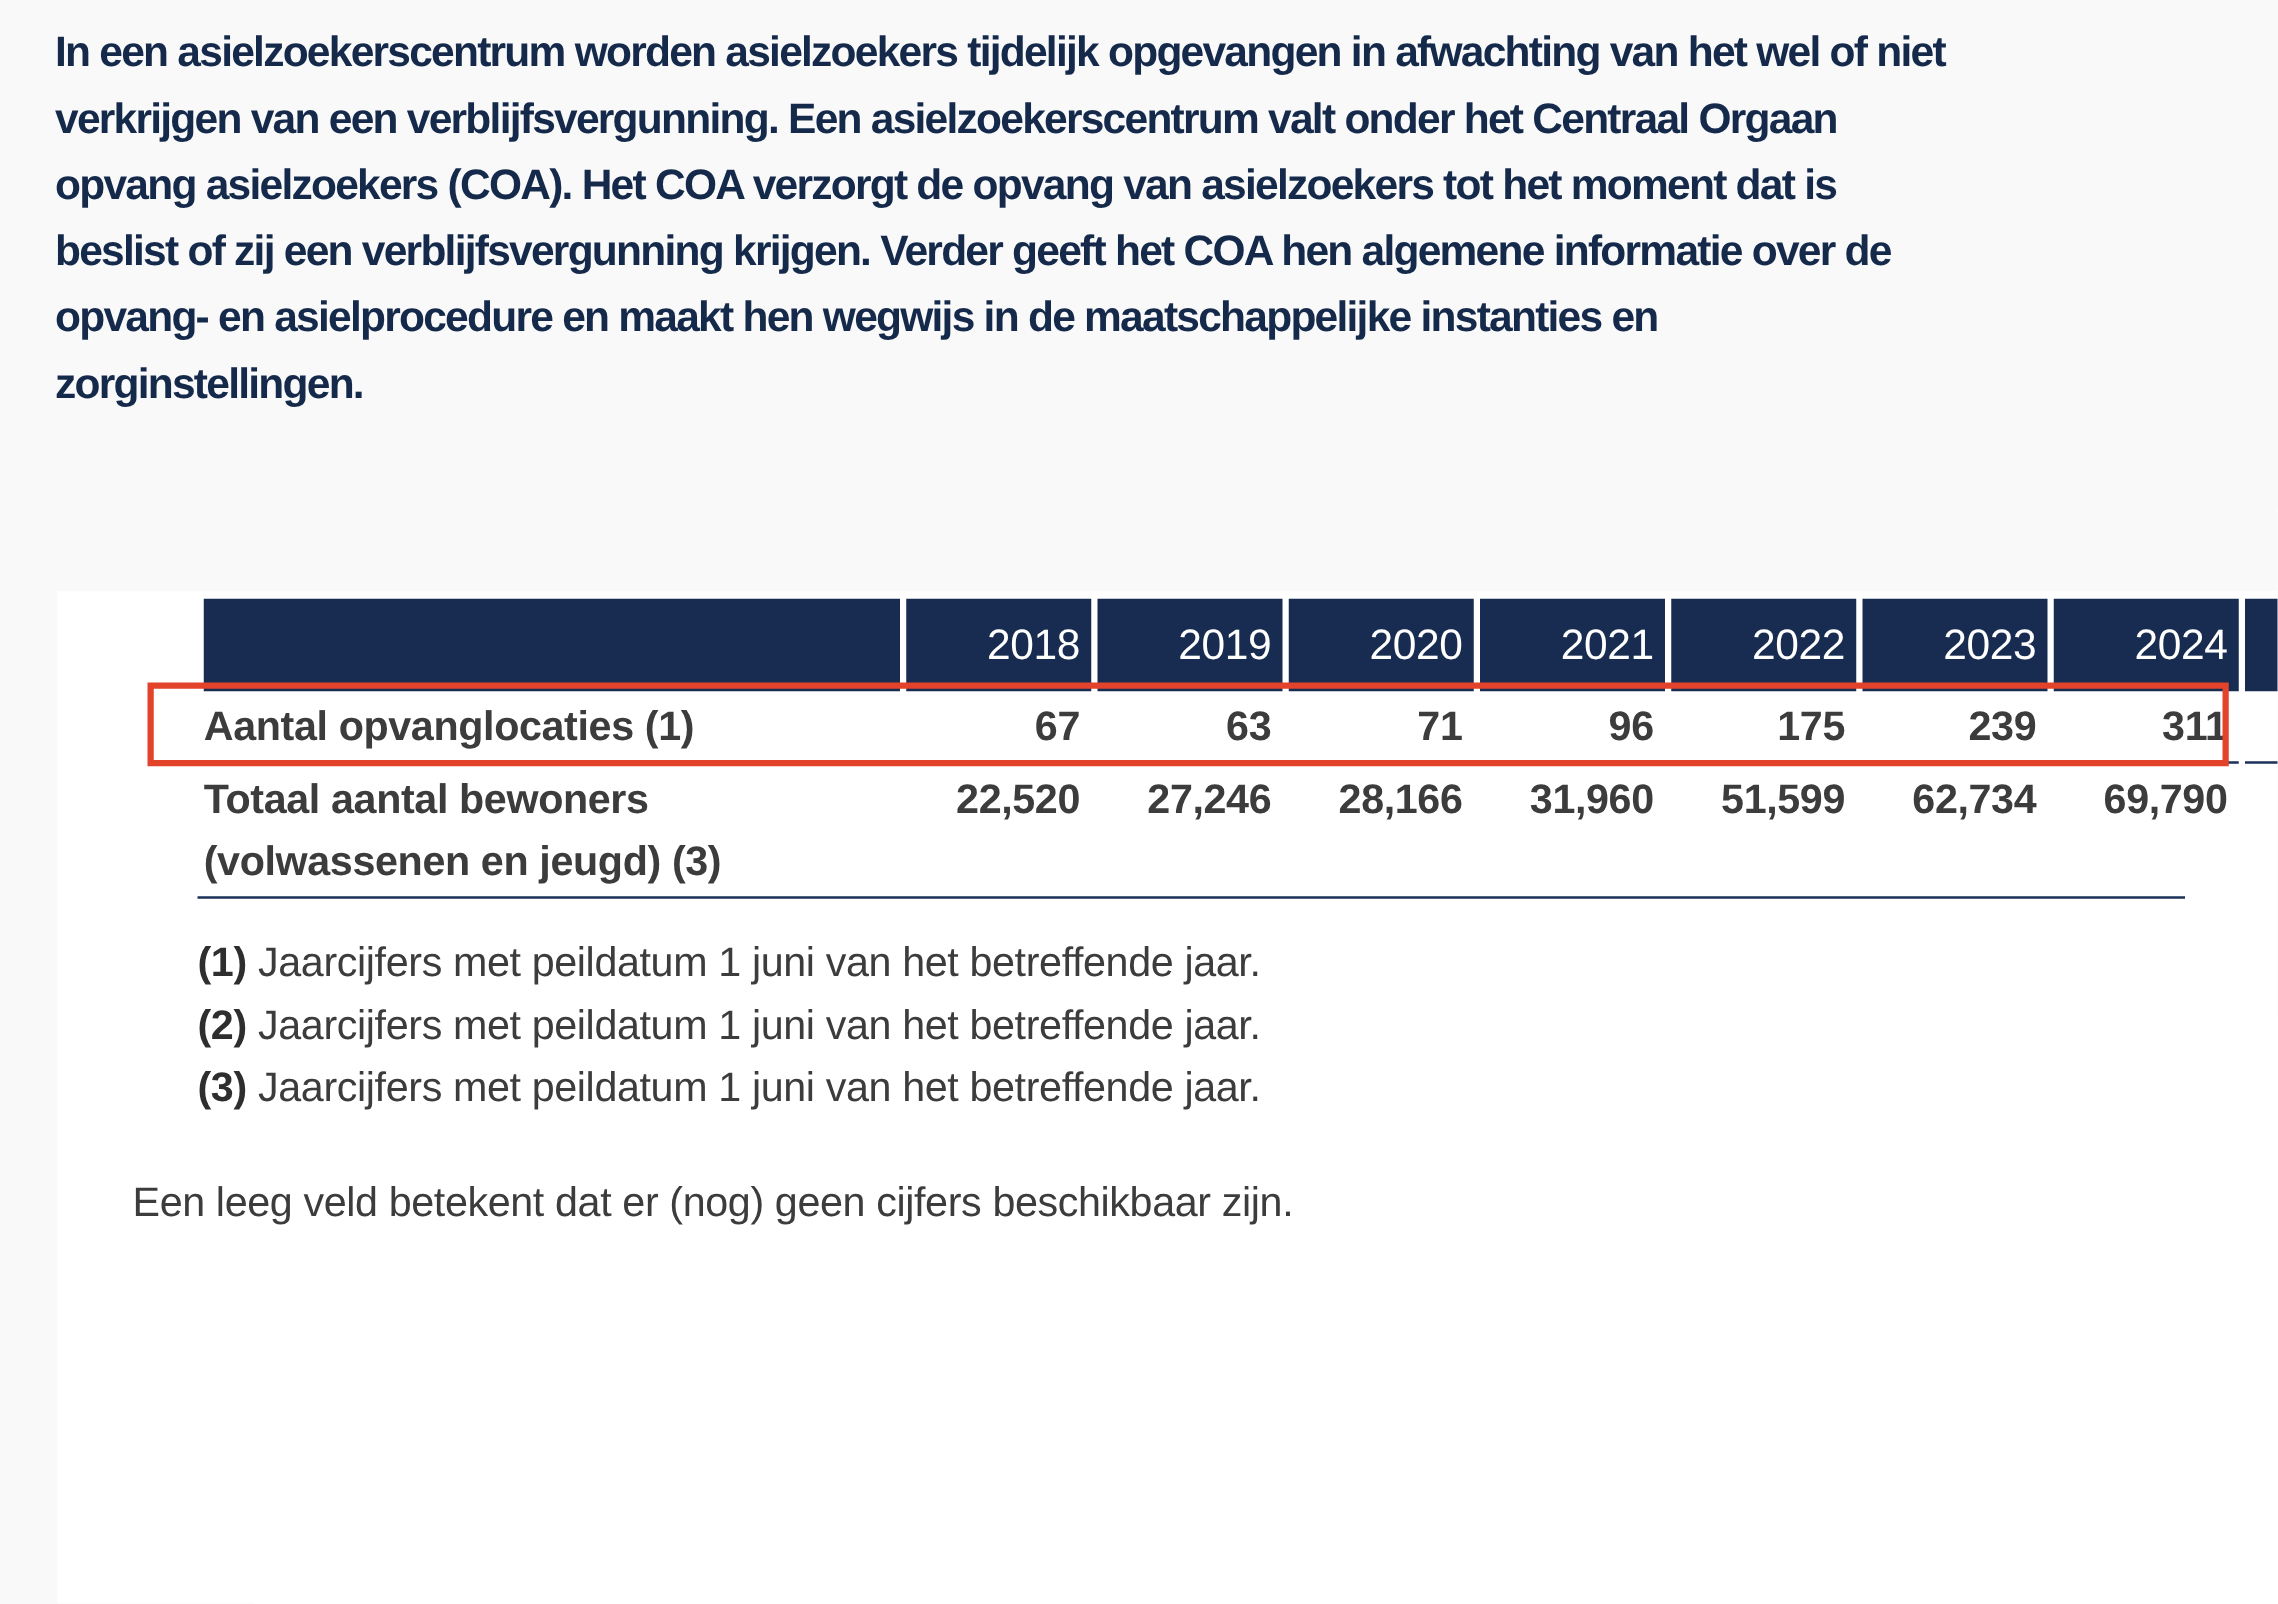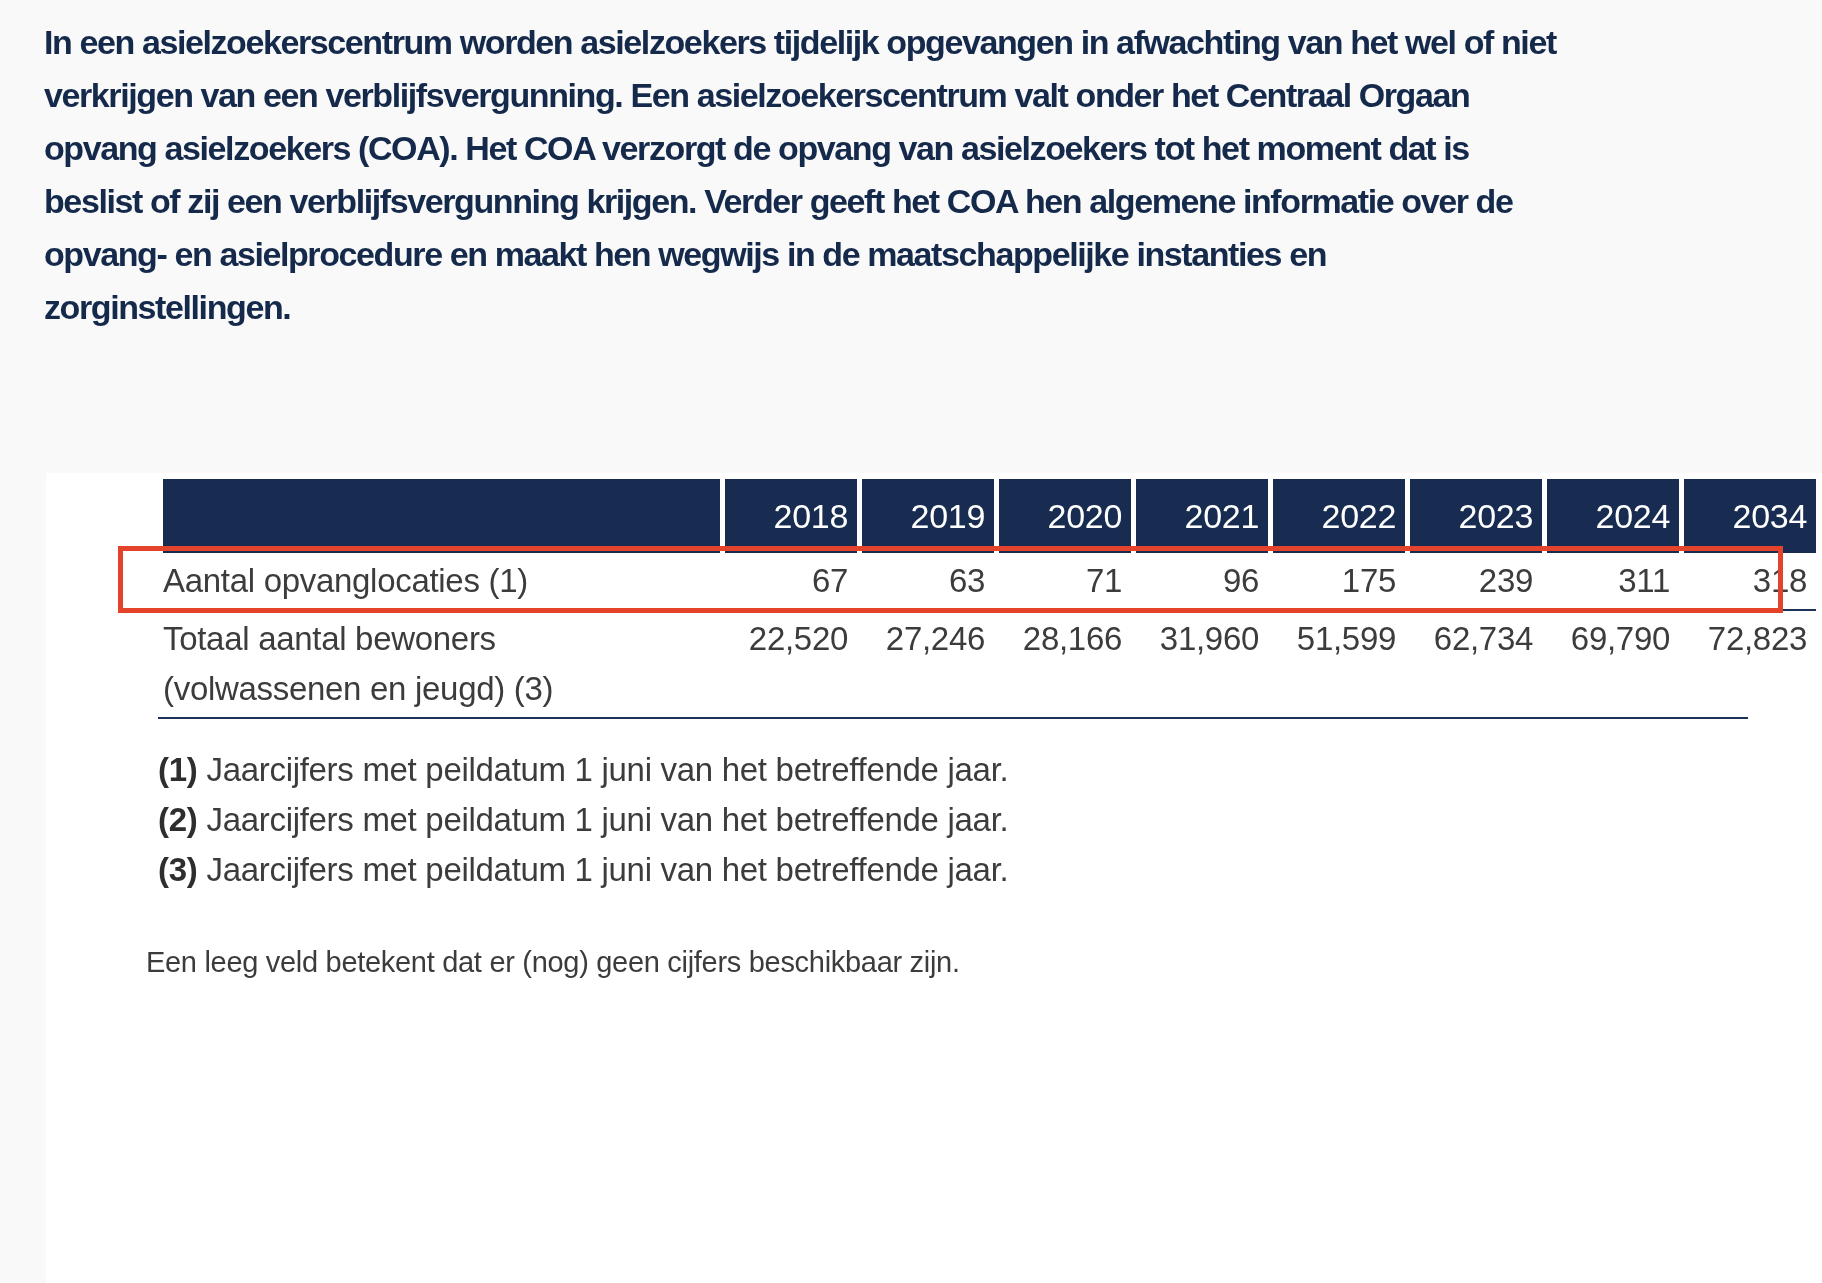--- a/index.html
+++ b/index.html
@@ -56,31 +56,32 @@
     height: 74px;
     vertical-align: middle;
     font-weight: 400;
     font-size: 34px;
     color: #ffffff;
     text-align: right;
     padding: 0 9px 0 0;
     letter-spacing: -0.3px;
   }
   th.corner { width: 548px; }
-  th.year   { width: 123px; }
+  th.year   { width: 123px; padding-left: 16px; }
 
   td {
     font-size: 33px;
     line-height: 50px;
     color: #3c3c3c;
     letter-spacing: -0.3px;
     vertical-align: top;
     text-align: right;
     padding: 3px 9px 3px 0;
     border-bottom: 2px solid #1b3158;
+    font-weight: bold;
   }
   td.label {
     text-align: left;
     padding: 3px 55px 3px 0;
   }
   tr.last-row td { border-bottom: none; }
 
   .bottom-rule {
     width: 1590px;
     height: 2px;
@@ -107,22 +108,22 @@
     letter-spacing: -0.3px;
     color: #3c3c3c;
   }
   .fn-marker {
     font-weight: 700;
     margin-right: 9px;
     color: #2e2e2e;
   }
 
   .empty-note {
-    margin: 42px 0 0 100px;
-    font-size: 29px;
+    margin: 42px 0 0 60px;
+    font-size: 33px;
     line-height: 50px;
     letter-spacing: -0.3px;
     color: #3c3c3c;
   }
 </style>
 </head>
 <body>
 
 <div class="intro">In een asielzoekerscentrum worden asielzoekers tijdelijk opgevangen in afwachting van het wel of niet verkrijgen van een verblijfsvergunning. Een asielzoekerscentrum valt onder het Centraal Orgaan opvang asielzoekers (COA). Het COA verzorgt de opvang van asielzoekers tot het moment dat is beslist of zij een verblijfsvergunning krijgen. Verder geeft het COA hen algemene informatie over de opvang- en asielprocedure en maakt hen wegwijs in de maatschappelijke instanties en zorginstellingen.</div>
 

